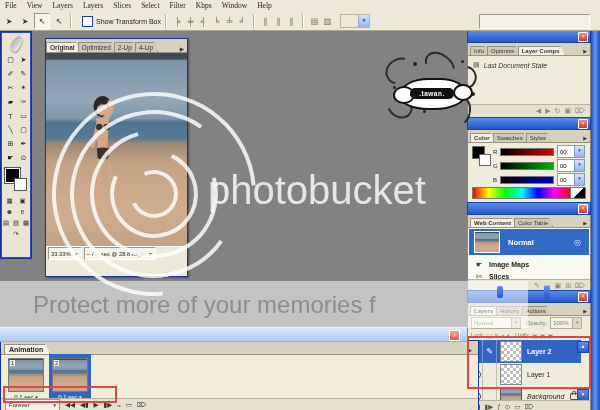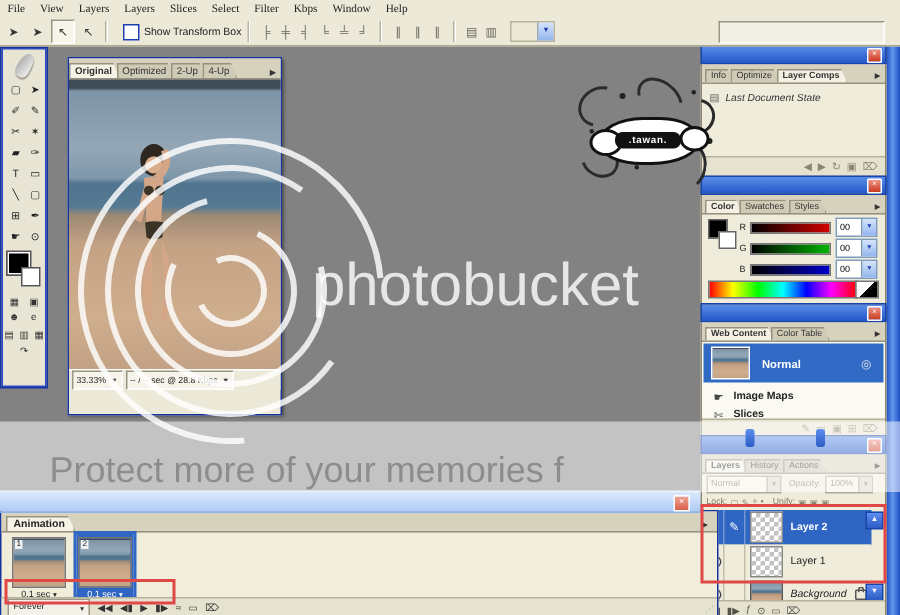--- a/index.html
+++ b/index.html
@@ -45,21 +45,21 @@
   .tabarr{margin-left:auto;font-size:5.5px;color:#333;padding:0 3px;}
   .imgarea{position:relative;height:193px;overflow:hidden;}
   .beach{background:linear-gradient(180deg,#3f4c58 0%,#3f4c58 3%,#7e94a6 4%,#93a7b7 24%,#7e97aa 34%,#50748e 36%,#567a93 44%,#9d8974 47%,#c4a284 57%,#cfae8e 82%,#c3a184 100%);}
   .statusbar{height:13px;background:#ece9d8;display:flex;align-items:center;border-top:1px solid #fff;}
   .statbox{height:11px;background:#f6f4ea;border:1px solid;border-color:#9a9684 #fff #fff #9a9684;font-size:5.8px;color:#222;display:flex;align-items:center;padding:0 2px;margin-left:2px;white-space:nowrap;}
   .statbox .da{margin-left:3px;font-size:5px;color:#333;}
 
   
   .ring{position:absolute;border:4px solid rgba(255,255,255,.82);border-left-color:transparent;border-radius:50%;z-index:2;}
   .pbtext{left:208px;top:168px;font-size:40px;color:rgba(255,255,255,.8);z-index:2;letter-spacing:0;white-space:nowrap;}
-  .band{left:0;top:281px;width:600px;height:47px;background:rgba(255,255,255,.52);z-index:5;display:flex;align-items:flex-end;}
+  .band{left:0;top:281px;width:528px;height:47px;background:rgba(255,255,255,.52);z-index:5;display:flex;align-items:center;}
   .bandtext{font-size:24px;color:#8d8d8d;padding-left:33px;white-space:nowrap;}
   .pbbar{left:0;top:327px;width:467px;height:13px;background:linear-gradient(180deg,#dcE9fc,#aecbf5);border-top:1px solid #eef4fe;border-bottom:1px solid #8fb2e8;z-index:6;}
   .pbbar .x{position:absolute;right:7px;top:2px;width:9px;height:9px;background:linear-gradient(180deg,#f0a292,#d8604a);border:1px solid #fff;border-radius:1px;color:#fff;font-size:6px;line-height:8px;text-align:center;}
   .bluemark{width:6px;height:12px;background:linear-gradient(180deg,#5f8df0,#2c5cc4);border-radius:2px;z-index:6;}
 
   
   .tawan{left:383px;top:56px;width:97px;height:66px;z-index:4;}
   .swirl{position:absolute;border:2px solid #2b2b2b;border-radius:50%;border-bottom-color:transparent;border-right-color:transparent;}
   .dot{position:absolute;background:#222;border-radius:50%;}
   .blob{position:absolute;left:16px;top:22px;width:64px;height:28px;background:#fff;border:2px solid #111;border-radius:50% 45% 55% 50%/60% 55% 60% 50%;}

